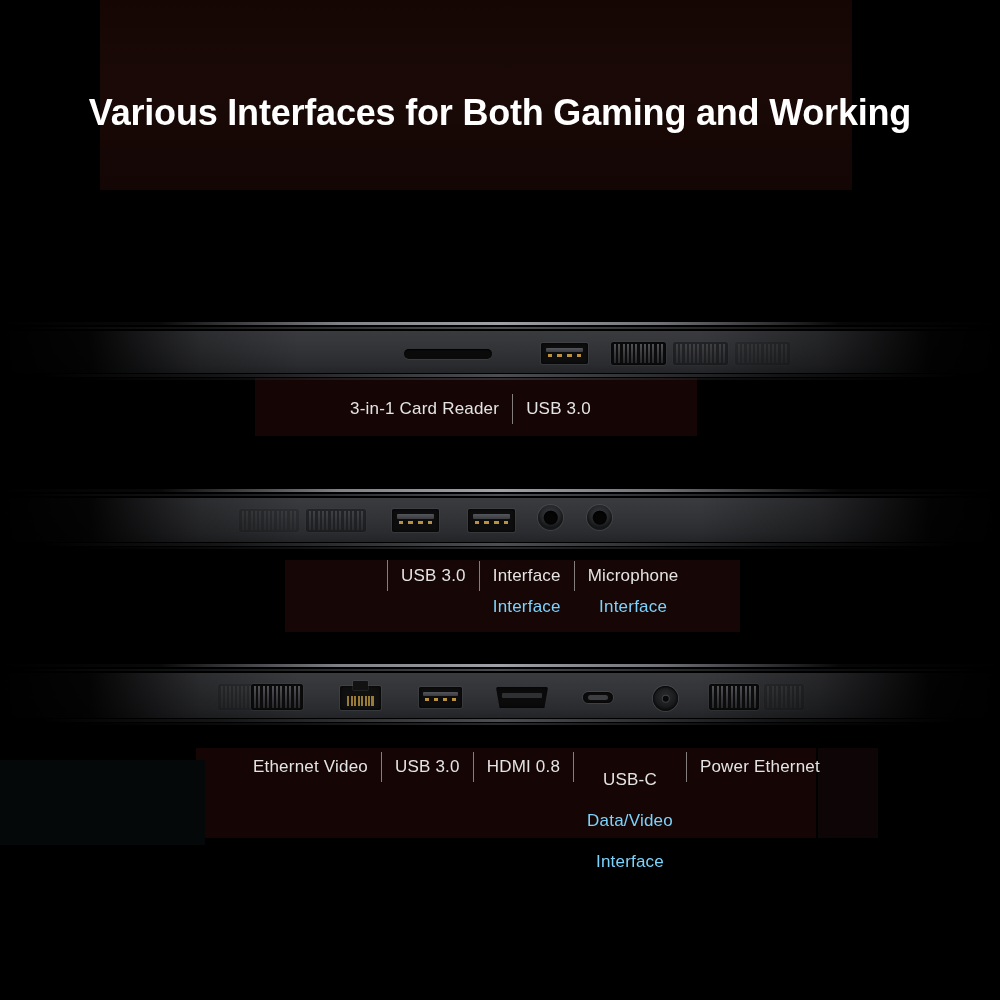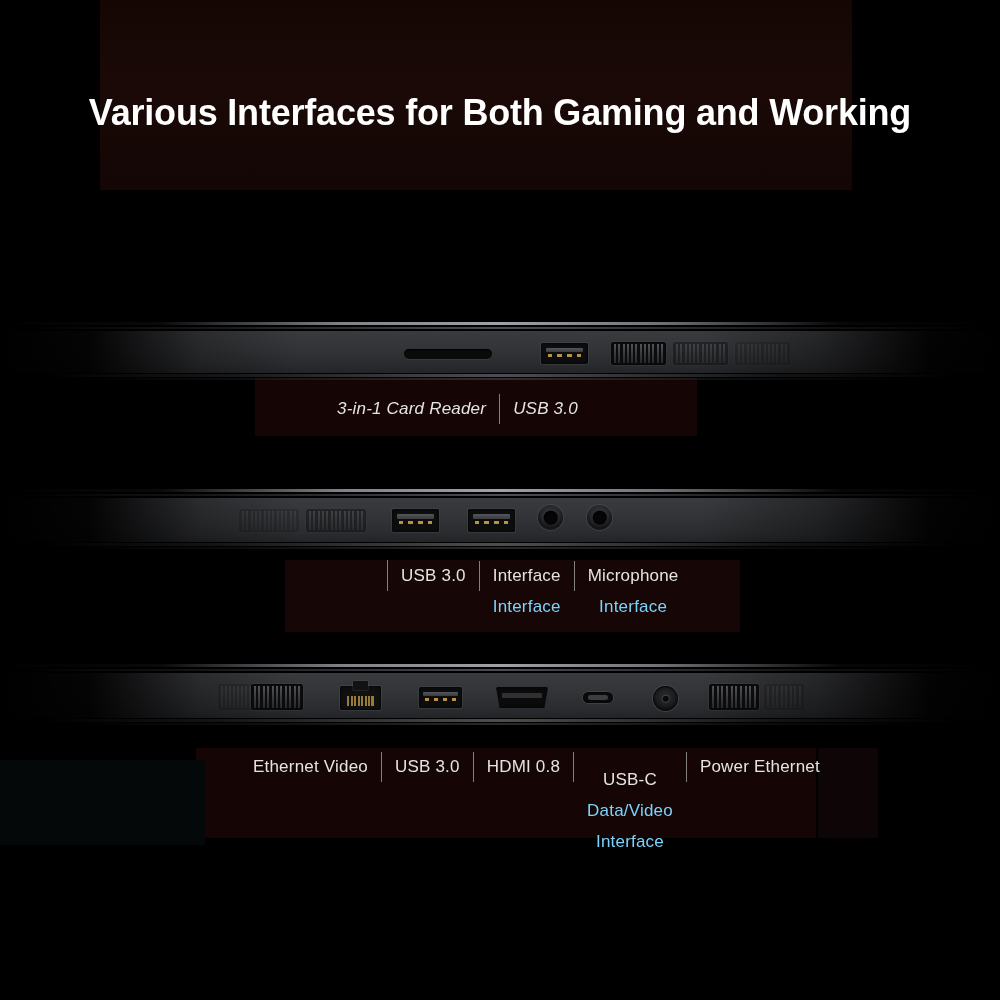--- a/index.html
+++ b/index.html
@@ -391,21 +391,21 @@
         <i></i>
         <i></i>
         <i></i>
         <i></i>
         <i></i>
         <i></i>
         <i></i>
     </div>
   </div>
 
-  <div class="label-row" style="left:324px; top:393px;font-style:italic;">
+  <div class="label-row" style="left:337px; top:393px;">
     <div class="label-cell">
       <span>3-in-1 Card Reader</span>
     </div>
     <div class="divider"></div>
     <div class="label-cell">
       <span>USB 3.0</span>
     </div>
   </div>
 
   <div class="chassis" id="row2" style="top:489px; height:62px;">
@@ -586,21 +586,21 @@
     </div>
     <div class="divider"></div>
     <div class="label-cell">
       <span>USB 3.0</span>
     </div>
     <div class="divider"></div>
     <div class="label-cell">
       <span>HDMI 0.8</span>
     </div>
     <div class="divider"></div>
-    <div class="label-cell" style="padding-top:13px;">
+    <div class="label-cell" style="padding-top:13px;gap:10px;">
       <span>USB-C</span>
       <span class="label-line2">Data/Video</span>
       <span class="label-line3">Interface</span>
     </div>
     <div class="divider"></div>
     <div class="label-cell">
       <span>Power Ethernet</span>
     </div>
   </div>
 

